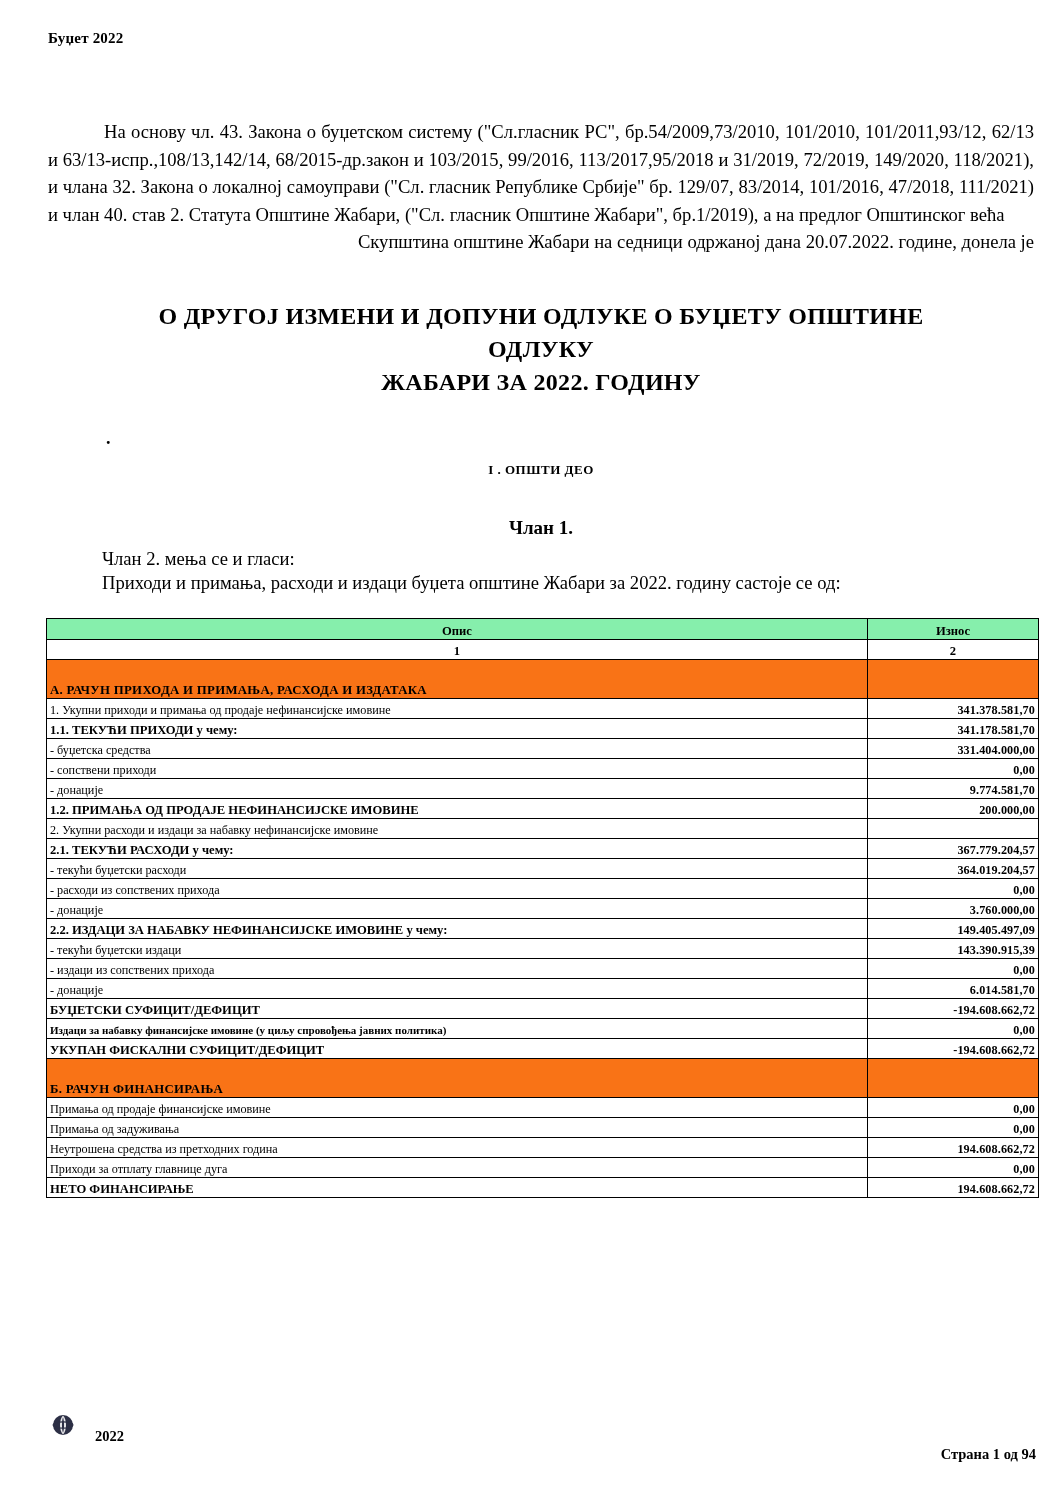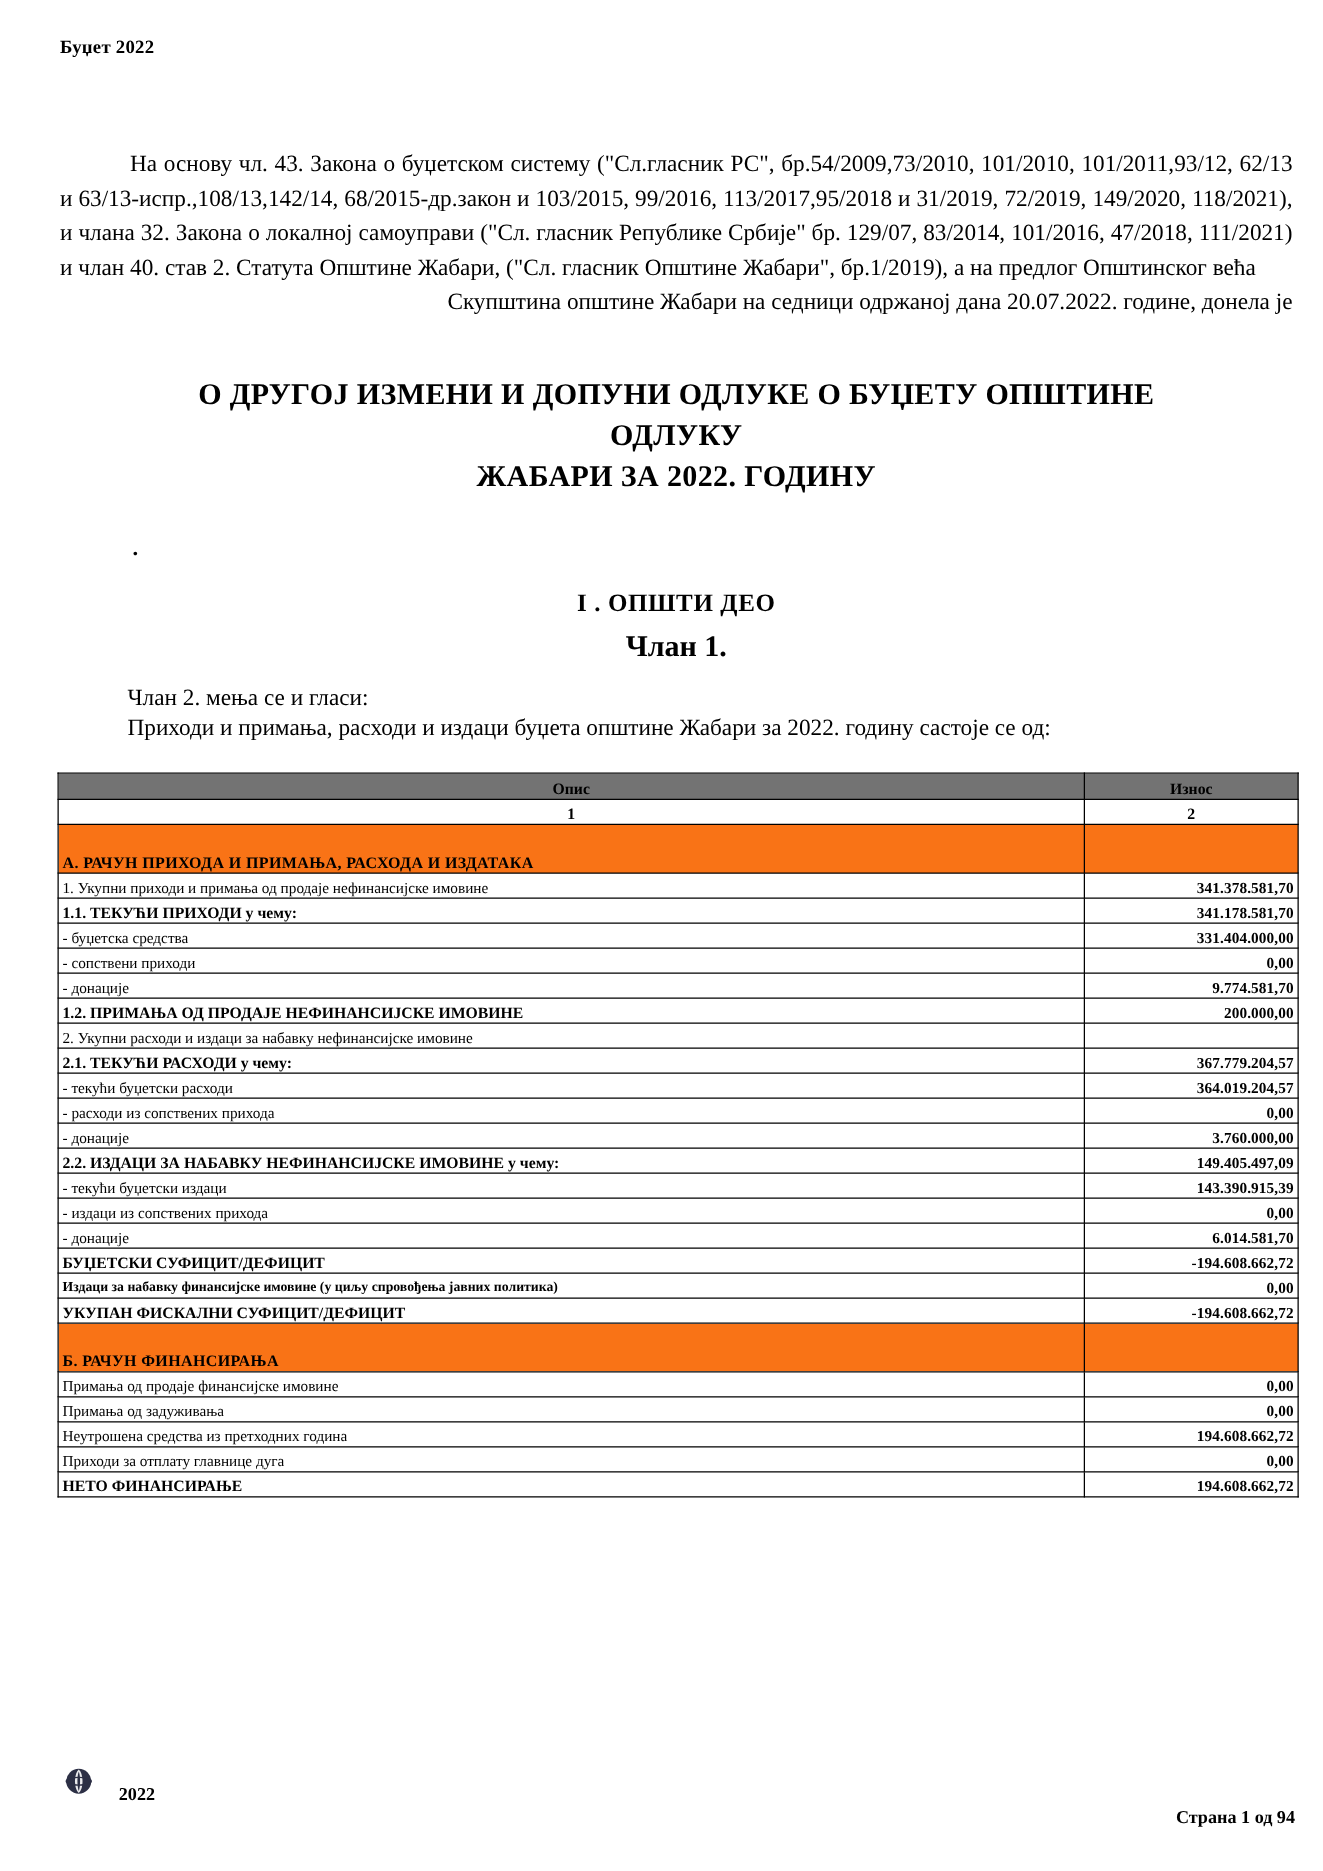--- a/index.html
+++ b/index.html
@@ -72,35 +72,35 @@
     position: absolute;
     top: 428px;
     left: 94px;
     font-size: 18px;
     font-weight: bold;
   }
 
   
   .section-heading {
     position: absolute;
-    top: 472px;
+    top: 462px;
     left: 36px;
     width: 986px;
     text-align: center;
-    font-size: 20px;
+    font-size: 13px;
     font-weight: bold;
     letter-spacing: 0.5px;
   }
   .article-heading {
     position: absolute;
-    top: 505px;
+    top: 517px;
     left: 36px;
     width: 986px;
     text-align: center;
-    font-size: 24px;
+    font-size: 19px;
     font-weight: bold;
   }
   .amend-note {
     position: absolute;
     top: 548px;
     left: 90px;
     font-size: 18.6px;
     font-weight: normal;
   }
   .lead-in {
@@ -132,21 +132,21 @@
     padding: 0 3px;
     vertical-align: bottom;
     height: 19px;
     line-height: 16px;
     overflow: hidden;
     white-space: nowrap;
   }
   table.fin th {
     text-align: center;
     font-weight: bold;
-    background: #737373;
+    background: #86efac;
     font-size: 12.6px;
     height: 20px;
   }
   td.amt {
     text-align: right;
     font-weight: bold;
     letter-spacing: 0.1px;
   }
   td.desc {
     text-align: left;

